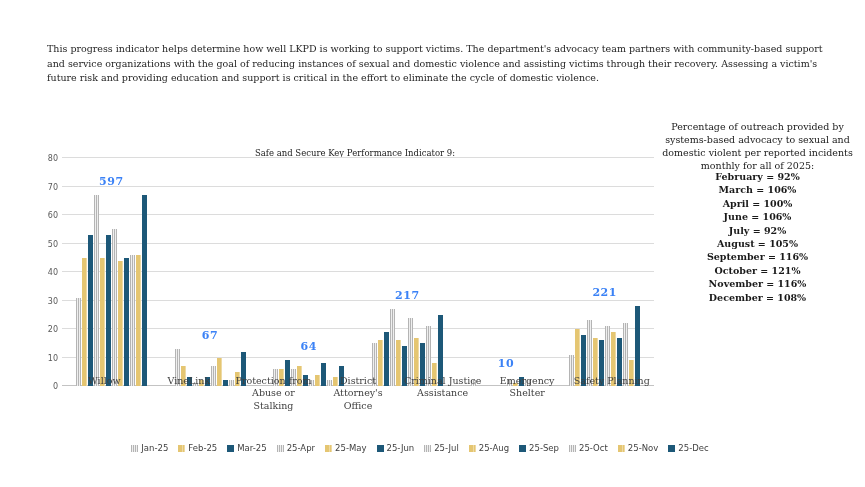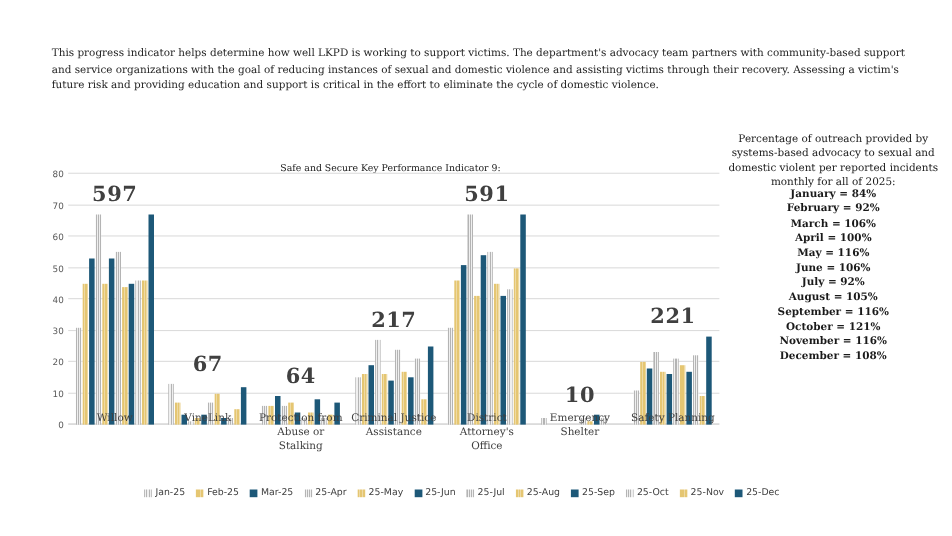--- a/index.html
+++ b/index.html
@@ -29,21 +29,21 @@
     font-size:8px; color:#595959; font-family:"DejaVu Sans", sans-serif;
   }
   .groups { position:absolute; left:0; bottom:0; width:100%; height:100%; display:flex; }
   .bar-group { position:relative; flex:1; display:flex; align-items:flex-end; justify-content:center; gap:1px; }
   .bar { width:5px; }
   .bar.c0 { background:repeating-linear-gradient(90deg,#b4b4b4 0px,#b4b4b4 1px,#efefef 1px,#efefef 2px); }
   .bar.c1 { background:repeating-linear-gradient(90deg,#e5c672 0px,#e5c672 1.6px,#eedaa4 1.6px,#eedaa4 2.4px); }
   .bar.c2 { background:#1d5878; }
   .total-annotation {
     position:absolute; width:100%; text-align:center;
-    font-size:19px; font-weight:bold; color:#404040; letter-spacing:0.5px;
+    font-size:11px; font-weight:bold; color:#3b82f6; letter-spacing:0.5px;
   }
   .xlabels { position:absolute; left:62px; top:375px; width:592px; display:flex; }
   .x-label {
     flex:1; text-align:center; font-size:9.5px; line-height:1.3;
     color:#3f3f3f; padding:0 3px;
   }
   .side-heading {
     position:absolute; left:655px; top:104px; width:205px;
     font-size:9.5px; line-height:1.38; color:#1a1a1a; text-align:center;margin-top:16px;
   }
@@ -146,35 +146,20 @@
           <div class="bar c2" title="25-Jun: 14" style="height: 39.9px;"></div>
           <div class="bar c0" title="25-Jul: 24" style="height: 68.4px;"></div>
           <div class="bar c1" title="25-Aug: 17" style="height: 48.45px;"></div>
           <div class="bar c2" title="25-Sep: 15" style="height: 42.75px;"></div>
           <div class="bar c0" title="25-Oct: 21" style="height: 59.85px;"></div>
           <div class="bar c1" title="25-Nov: 8" style="height: 22.8px;"></div>
           <div class="bar c2" title="25-Dec: 25" style="height: 71.25px;"></div>
           <div class="total-annotation" style="bottom: 83.95px;">217</div>
         </div>
         <div class="bar-group">
-          <div class="bar c0" title="Jan-25: 31" style="height: 88.35px;"></div>
-          <div class="bar c1" title="Feb-25: 46" style="height: 131.1px;"></div>
-          <div class="bar c2" title="Mar-25: 51" style="height: 145.35px;"></div>
-          <div class="bar c0" title="25-Apr: 67" style="height: 190.95px;"></div>
-          <div class="bar c1" title="25-May: 41" style="height: 116.85px;"></div>
-          <div class="bar c2" title="25-Jun: 54" style="height: 153.9px;"></div>
-          <div class="bar c0" title="25-Jul: 55" style="height: 156.75px;"></div>
-          <div class="bar c1" title="25-Aug: 45" style="height: 128.25px;"></div>
-          <div class="bar c2" title="25-Sep: 41" style="height: 116.85px;"></div>
-          <div class="bar c0" title="25-Oct: 43" style="height: 122.55px;"></div>
-          <div class="bar c1" title="25-Nov: 50" style="height: 142.5px;"></div>
-          <div class="bar c2" title="25-Dec: 67" style="height: 190.95px;"></div>
-          <div class="total-annotation" style="bottom: 197.95px;">591</div>
-        </div>
-        <div class="bar-group">
           <div class="bar c0" title="Jan-25: 2" style="height: 5.7px;"></div>
           <div class="bar c1" title="Feb-25: 0" style="height: 0px;"></div>
           <div class="bar c2" title="Mar-25: 0" style="height: 0px;"></div>
           <div class="bar c0" title="25-Apr: 0" style="height: 0px;"></div>
           <div class="bar c1" title="25-May: 0" style="height: 0px;"></div>
           <div class="bar c2" title="25-Jun: 0" style="height: 0px;"></div>
           <div class="bar c0" title="25-Jul: 2" style="height: 5.7px;"></div>
           <div class="bar c1" title="25-Aug: 1" style="height: 2.85px;"></div>
           <div class="bar c2" title="25-Sep: 3" style="height: 8.55px;"></div>
           <div class="bar c0" title="25-Oct: 2" style="height: 5.7px;"></div>
@@ -196,33 +181,31 @@
           <div class="bar c1" title="25-Nov: 9" style="height: 25.65px;"></div>
           <div class="bar c2" title="25-Dec: 28" style="height: 79.8px;"></div>
           <div class="total-annotation" style="bottom: 86.8px;">221</div>
         </div>
       </div>
     </div>
   <div class="xlabels" id="xlabels">
       <div class="x-label">Willow</div>
       <div class="x-label">VineLink</div>
       <div class="x-label">Protection from Abuse or Stalking</div>
+      <div class="x-label">District Attorney's Office</div>
       <div class="x-label">Criminal Justice Assistance</div>
-      <div class="x-label">District Attorney's Office</div>
       <div class="x-label">Emergency Shelter</div>
       <div class="x-label">Safety Planning</div>
     </div>
 
   <div class="side-heading">Percentage of outreach provided by systems-based advocacy to sexual and domestic violent per reported incidents monthly for all of 2025:</div>
   <div class="pct-list" id="pctList">
-      <div>January = 84%</div>
       <div>February = 92%</div>
       <div>March = 106%</div>
       <div>April = 100%</div>
-      <div>May = 116%</div>
       <div>June = 106%</div>
       <div>July = 92%</div>
       <div>August = 105%</div>
       <div>September = 116%</div>
       <div>October = 121%</div>
       <div>November = 116%</div>
       <div>December = 108%</div>
     </div>
 
   <div class="legend" id="legend">

